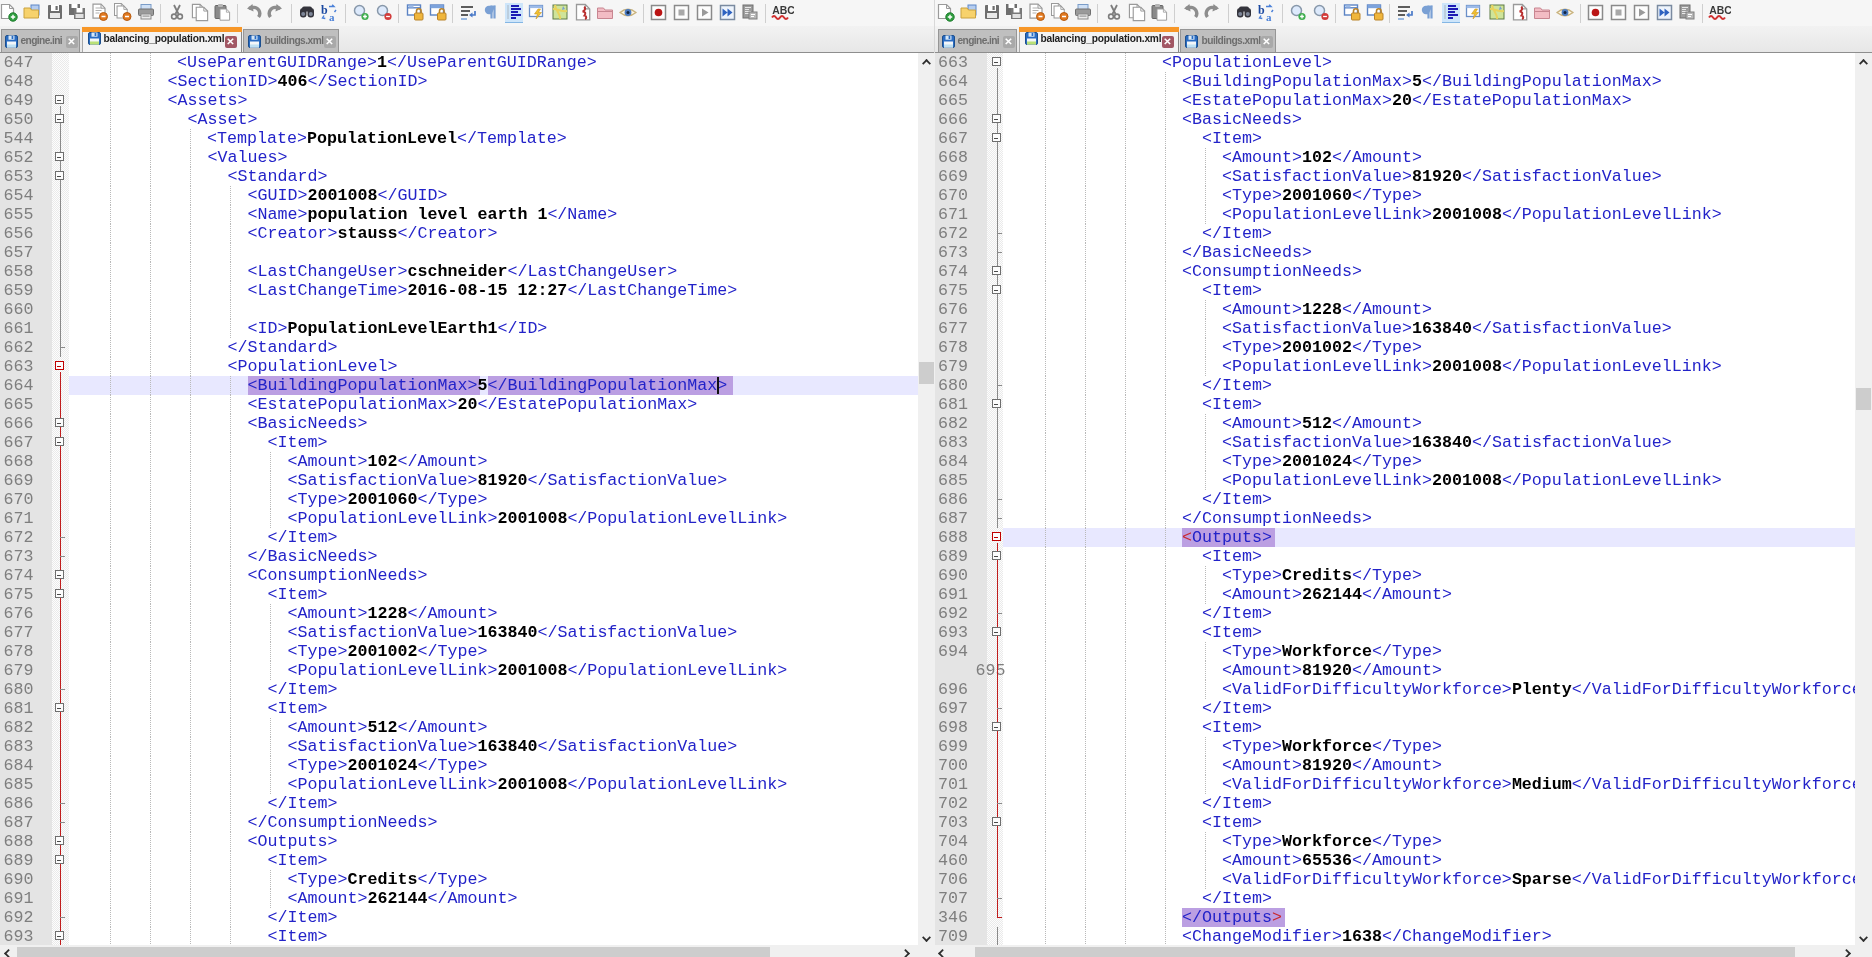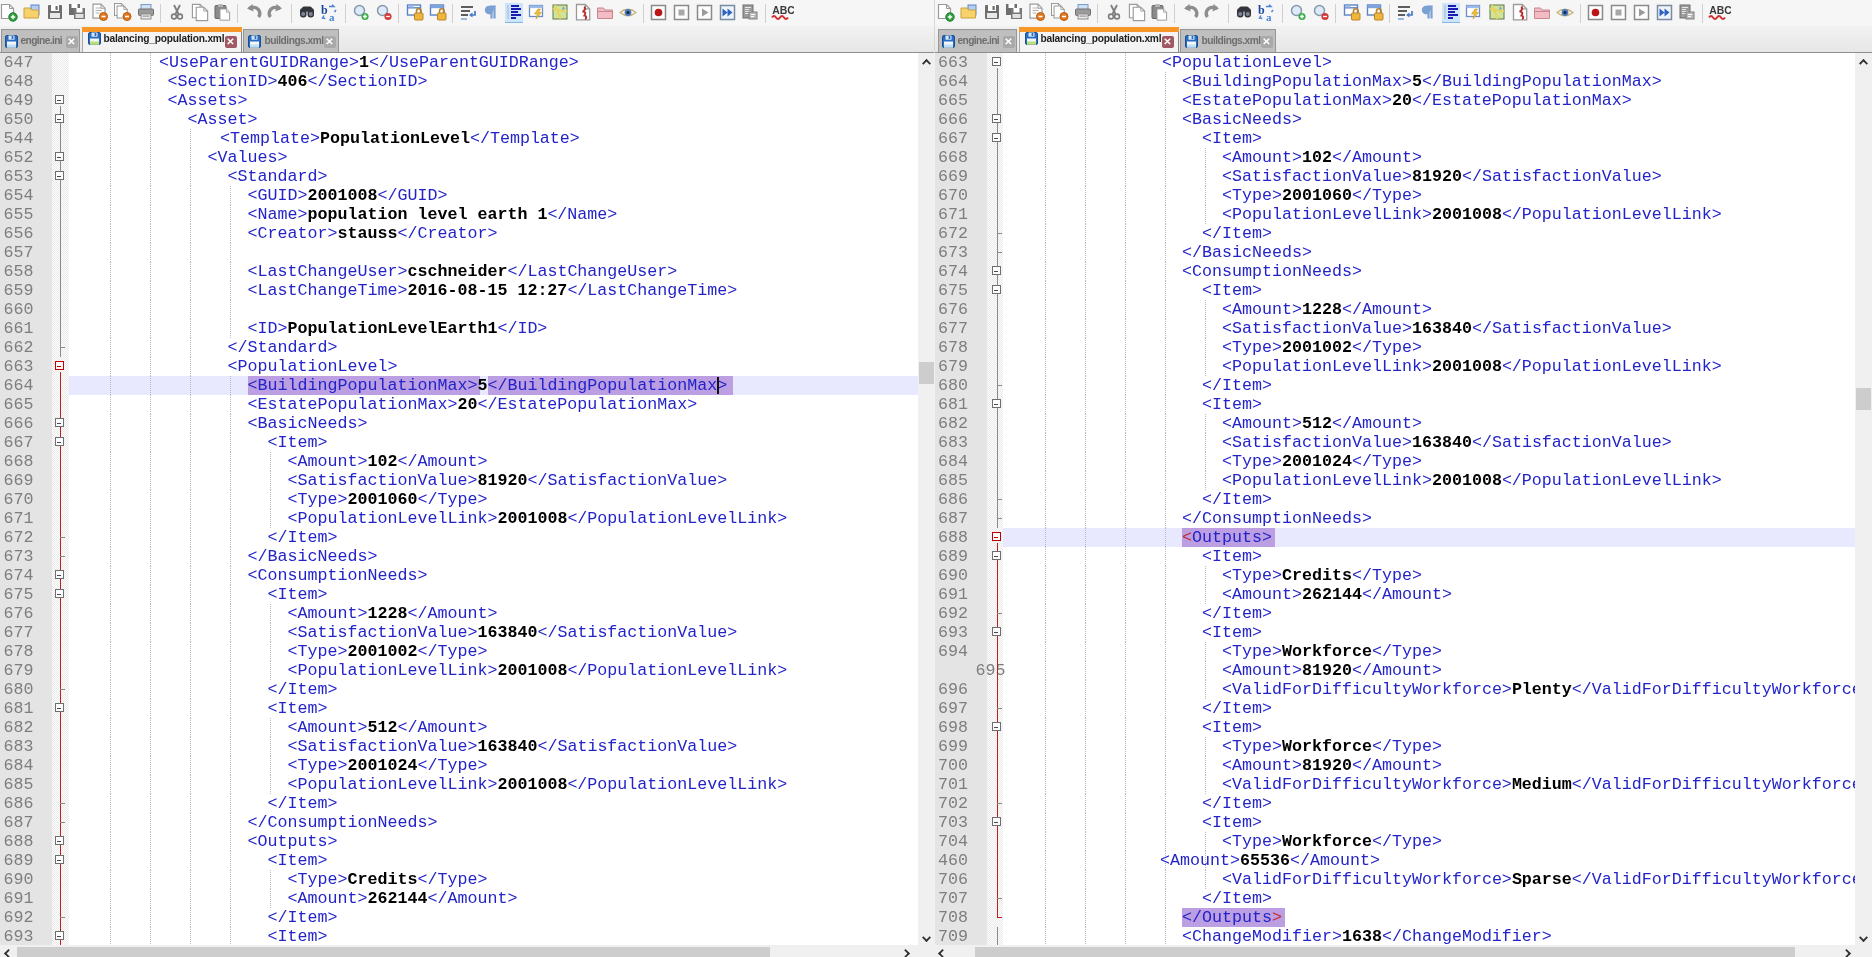--- a/index.html
+++ b/index.html
@@ -32,38 +32,38 @@
     <div class="abs" style="left:0px;top:52px;width:934.5px;height:1px;background:#8e8e8e"></div>
     <div class="abs" style="left:0px;top:53px;width:917.5px;height:892px;background:#fff"></div>
     <div class="abs" style="left:0px;top:53px;width:52px;height:892px;background:#e4e4e4"></div>
     <div class="abs" style="left:52px;top:53px;width:16.5px;height:892px;background-color:#fdfdfd;background-image:linear-gradient(45deg,#eaeaea 25%,transparent 25%,transparent 75%,#eaeaea 75%),linear-gradient(45deg,#eaeaea 25%,transparent 25%,transparent 75%,#eaeaea 75%);background-position:0 0,1px 1px;background-size:2px 2px"></div>
     <div class="abs" style="left:68.5px;top:376px;width:849.0px;height:19px;background:#e8e8ff"></div>
     <div class="abs" style="left:247.5px;top:376px;width:232.0px;height:19px;background:#bb9fe2"></div>
     <div class="abs" style="left:487.5px;top:376px;width:245.0px;height:19px;background:#bb9fe2"></div>
     <div class="ln abs" style="left:0px;top:53px;width:33.5px">647</div>
     <div class="guide" style="left:110.0px;top:53px;height:19px"></div>
     <div class="guide" style="left:150.0px;top:53px;height:19px"></div>
-    <div class="row mono" style="left:159px;top:53px"><span class="t">&lt;UseParentGUIDRange&gt;</span><span class="v">1</span><span class="t">&lt;/UseParentGUIDRange&gt;</span></div>
+    <div class="row mono" style="left:177px;top:53px"><span class="t">&lt;UseParentGUIDRange&gt;</span><span class="v">1</span><span class="t">&lt;/UseParentGUIDRange&gt;</span></div>
     <div class="ln abs" style="left:0px;top:72px;width:33.5px">648</div>
     <div class="guide" style="left:110.0px;top:72px;height:19px"></div>
     <div class="guide" style="left:150.0px;top:72px;height:19px"></div>
     <div class="row mono" style="left:167.5px;top:72px"><span class="t">&lt;SectionID&gt;</span><span class="v">406</span><span class="t">&lt;/SectionID&gt;</span></div>
     <div class="ln abs" style="left:0px;top:91px;width:33.5px">649</div>
     <div class="guide" style="left:110.0px;top:91px;height:19px"></div>
     <div class="guide" style="left:150.0px;top:91px;height:19px"></div>
     <div class="row mono" style="left:167.5px;top:91px"><span class="t">&lt;Assets&gt;</span></div>
     <div class="ln abs" style="left:0px;top:110px;width:33.5px">650</div>
     <div class="guide" style="left:110.0px;top:110px;height:19px"></div>
     <div class="guide" style="left:150.0px;top:110px;height:19px"></div>
     <div class="row mono" style="left:187.5px;top:110px"><span class="t">&lt;Asset&gt;</span></div>
     <div class="ln abs" style="left:0px;top:129px;width:33.5px">544</div>
     <div class="guide" style="left:110.0px;top:129px;height:19px"></div>
     <div class="guide" style="left:150.0px;top:129px;height:19px"></div>
     <div class="guide" style="left:190.0px;top:129px;height:19px"></div>
-    <div class="row mono" style="left:220px;top:129px"><span class="t">&lt;Template&gt;</span><span class="v">PopulationLevel</span><span class="t">&lt;/Template&gt;</span></div>
+    <div class="row mono" style="left:207px;top:129px"><span class="t">&lt;Template&gt;</span><span class="v">PopulationLevel</span><span class="t">&lt;/Template&gt;</span></div>
     <div class="ln abs" style="left:0px;top:148px;width:33.5px">652</div>
     <div class="guide" style="left:110.0px;top:148px;height:19px"></div>
     <div class="guide" style="left:150.0px;top:148px;height:19px"></div>
     <div class="guide" style="left:190.0px;top:148px;height:19px"></div>
     <div class="row mono" style="left:207.5px;top:148px"><span class="t">&lt;Values&gt;</span></div>
     <div class="ln abs" style="left:0px;top:167px;width:33.5px">653</div>
     <div class="guide" style="left:110.0px;top:167px;height:19px"></div>
     <div class="guide" style="left:150.0px;top:167px;height:19px"></div>
     <div class="guide" style="left:190.0px;top:167px;height:19px"></div>
     <div class="row mono" style="left:227.5px;top:167px"><span class="t">&lt;Standard&gt;</span></div>
@@ -628,35 +628,35 @@
     <div class="guide" style="left:1124.5px;top:832px;height:19px"></div>
     <div class="guide" style="left:1164.5px;top:832px;height:19px"></div>
     <div class="guide" style="left:1204.5px;top:832px;height:19px"></div>
     <div class="row mono" style="left:1222.0px;top:832px"><span class="t">&lt;Type&gt;</span><span class="v">Workforce</span><span class="t">&lt;/Type&gt;</span></div>
     <div class="ln abs" style="left:934.5px;top:851px;width:33.5px">460</div>
     <div class="guide" style="left:1044.5px;top:851px;height:19px"></div>
     <div class="guide" style="left:1084.5px;top:851px;height:19px"></div>
     <div class="guide" style="left:1124.5px;top:851px;height:19px"></div>
     <div class="guide" style="left:1164.5px;top:851px;height:19px"></div>
     <div class="guide" style="left:1204.5px;top:851px;height:19px"></div>
-    <div class="row mono" style="left:1160px;top:851px"><span class="t">&lt;Amount&gt;</span><span class="v">65536</span><span class="t">&lt;/Amount&gt;</span></div>
+    <div class="row mono" style="left:1222.0px;top:851px"><span class="t">&lt;Amount&gt;</span><span class="v">65536</span><span class="t">&lt;/Amount&gt;</span></div>
     <div class="ln abs" style="left:934.5px;top:870px;width:33.5px">706</div>
     <div class="guide" style="left:1044.5px;top:870px;height:19px"></div>
     <div class="guide" style="left:1084.5px;top:870px;height:19px"></div>
     <div class="guide" style="left:1124.5px;top:870px;height:19px"></div>
     <div class="guide" style="left:1164.5px;top:870px;height:19px"></div>
     <div class="guide" style="left:1204.5px;top:870px;height:19px"></div>
     <div class="row mono" style="left:1222.0px;top:870px"><span class="t">&lt;ValidForDifficultyWorkforce&gt;</span><span class="v">Sparse</span><span class="t">&lt;/ValidForDifficultyWorkforce&gt;</span></div>
     <div class="ln abs" style="left:934.5px;top:889px;width:33.5px">707</div>
     <div class="guide" style="left:1044.5px;top:889px;height:19px"></div>
     <div class="guide" style="left:1084.5px;top:889px;height:19px"></div>
     <div class="guide" style="left:1124.5px;top:889px;height:19px"></div>
     <div class="guide" style="left:1164.5px;top:889px;height:19px"></div>
     <div class="row mono" style="left:1202.0px;top:889px"><span class="t">&lt;/Item&gt;</span></div>
-    <div class="ln abs" style="left:934.5px;top:908px;width:33.5px">708</div>
+    <div class="ln abs" style="left:934.5px;top:908px;width:33.5px">346</div>
     <div class="guide" style="left:1044.5px;top:908px;height:19px"></div>
     <div class="guide" style="left:1084.5px;top:908px;height:19px"></div>
     <div class="guide" style="left:1124.5px;top:908px;height:19px"></div>
     <div class="guide" style="left:1164.5px;top:908px;height:19px"></div>
     <div class="row mono" style="left:1182.0px;top:908px"><span class="t">&lt;/Outputs</span><span class="r">&gt;</span></div>
     <div class="ln abs" style="left:934.5px;top:927px;width:33.5px">709</div>
     <div class="guide" style="left:1044.5px;top:927px;height:19px"></div>
     <div class="guide" style="left:1084.5px;top:927px;height:19px"></div>
     <div class="guide" style="left:1124.5px;top:927px;height:19px"></div>
     <div class="guide" style="left:1164.5px;top:927px;height:19px"></div>

